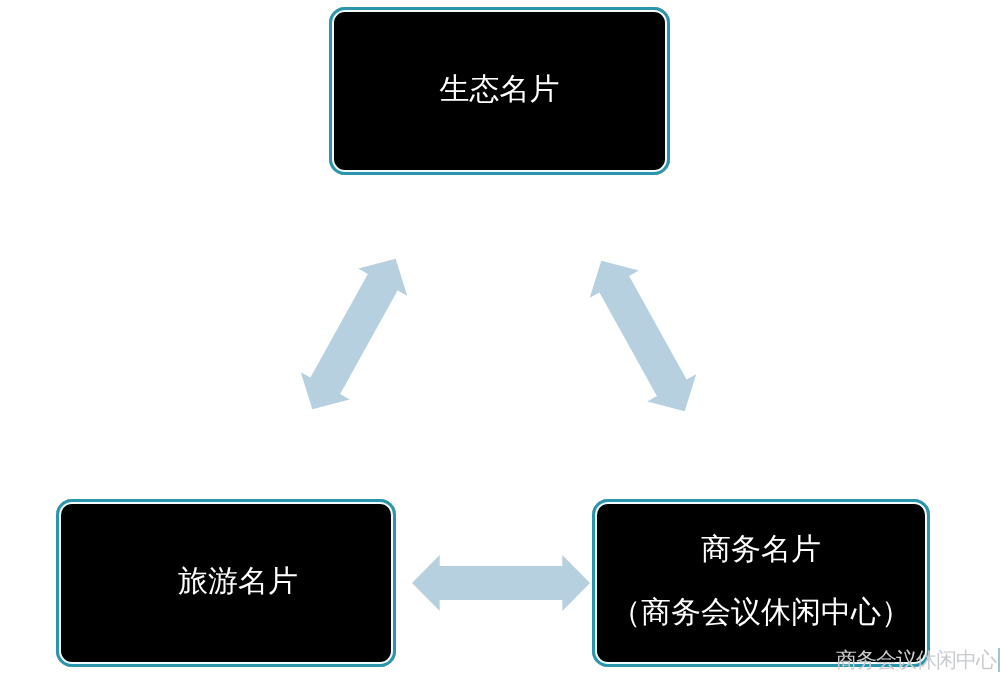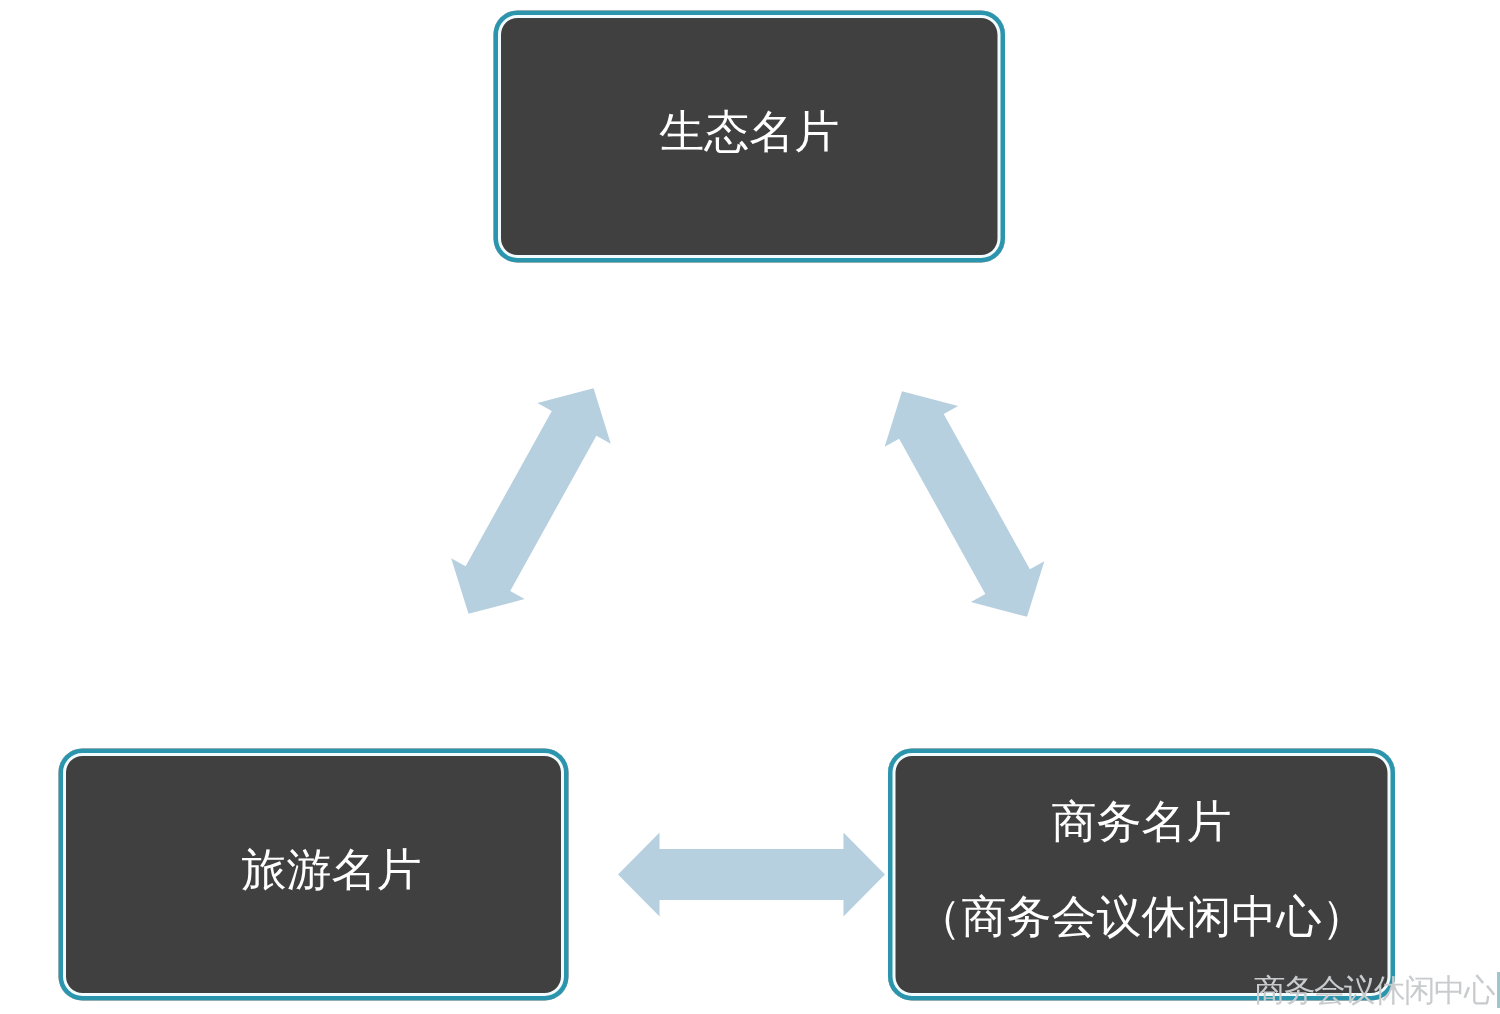--- a/index.html
+++ b/index.html
@@ -5,41 +5,41 @@
   html,body{margin:0;padding:0;background:#ffffff;}
   .canvas{
     position:relative;
     width:1000px;height:676px;
     background:#ffffff;
     overflow:hidden;
     font-family:"DejaVu Sans","Liberation Sans",sans-serif;
   }
   .node{
     position:absolute;
-    background:#404040;
+    background:#000000;
     border-radius:16px;
     box-shadow: inset 0 0 0 3px #2a95ad, inset 0 0 0 5px #f2fbfd;
     display:flex;
     flex-direction:column;
     align-items:center;
     justify-content:center;
     row-gap:33px;
     padding-bottom:5px;
     box-sizing:border-box;
   }
   .node-title, .node-subtitle{
     color:#ffffff;
     font-size:30px;
     line-height:30px;
     white-space:nowrap;
     text-align:center;
     font-weight:400;
   }
   .node-top{left:329px;top:7px;width:341px;height:168px;}
-  .node-left{left:39px;top:499px;width:340px;height:168px;padding-left:24px;}
+  .node-left{left:56px;top:499px;width:340px;height:168px;padding-left:24px;}
   .node-right{left:592px;top:499px;width:338px;height:168px;}
 
   .arrow{position:absolute;}
   .arrow svg{display:block;width:100%;height:100%;}
   .arrow polygon{fill:#b7d0e0;}
   .arrow-left{left:268px;top:305px;width:172px;height:58px;transform:rotate(-61deg);}
   .arrow-right{left:557px;top:307px;width:172px;height:58px;transform:rotate(61deg);}
   .arrow-horizontal{left:412px;top:554px;width:178px;height:58px;}
 
   .watermark{

